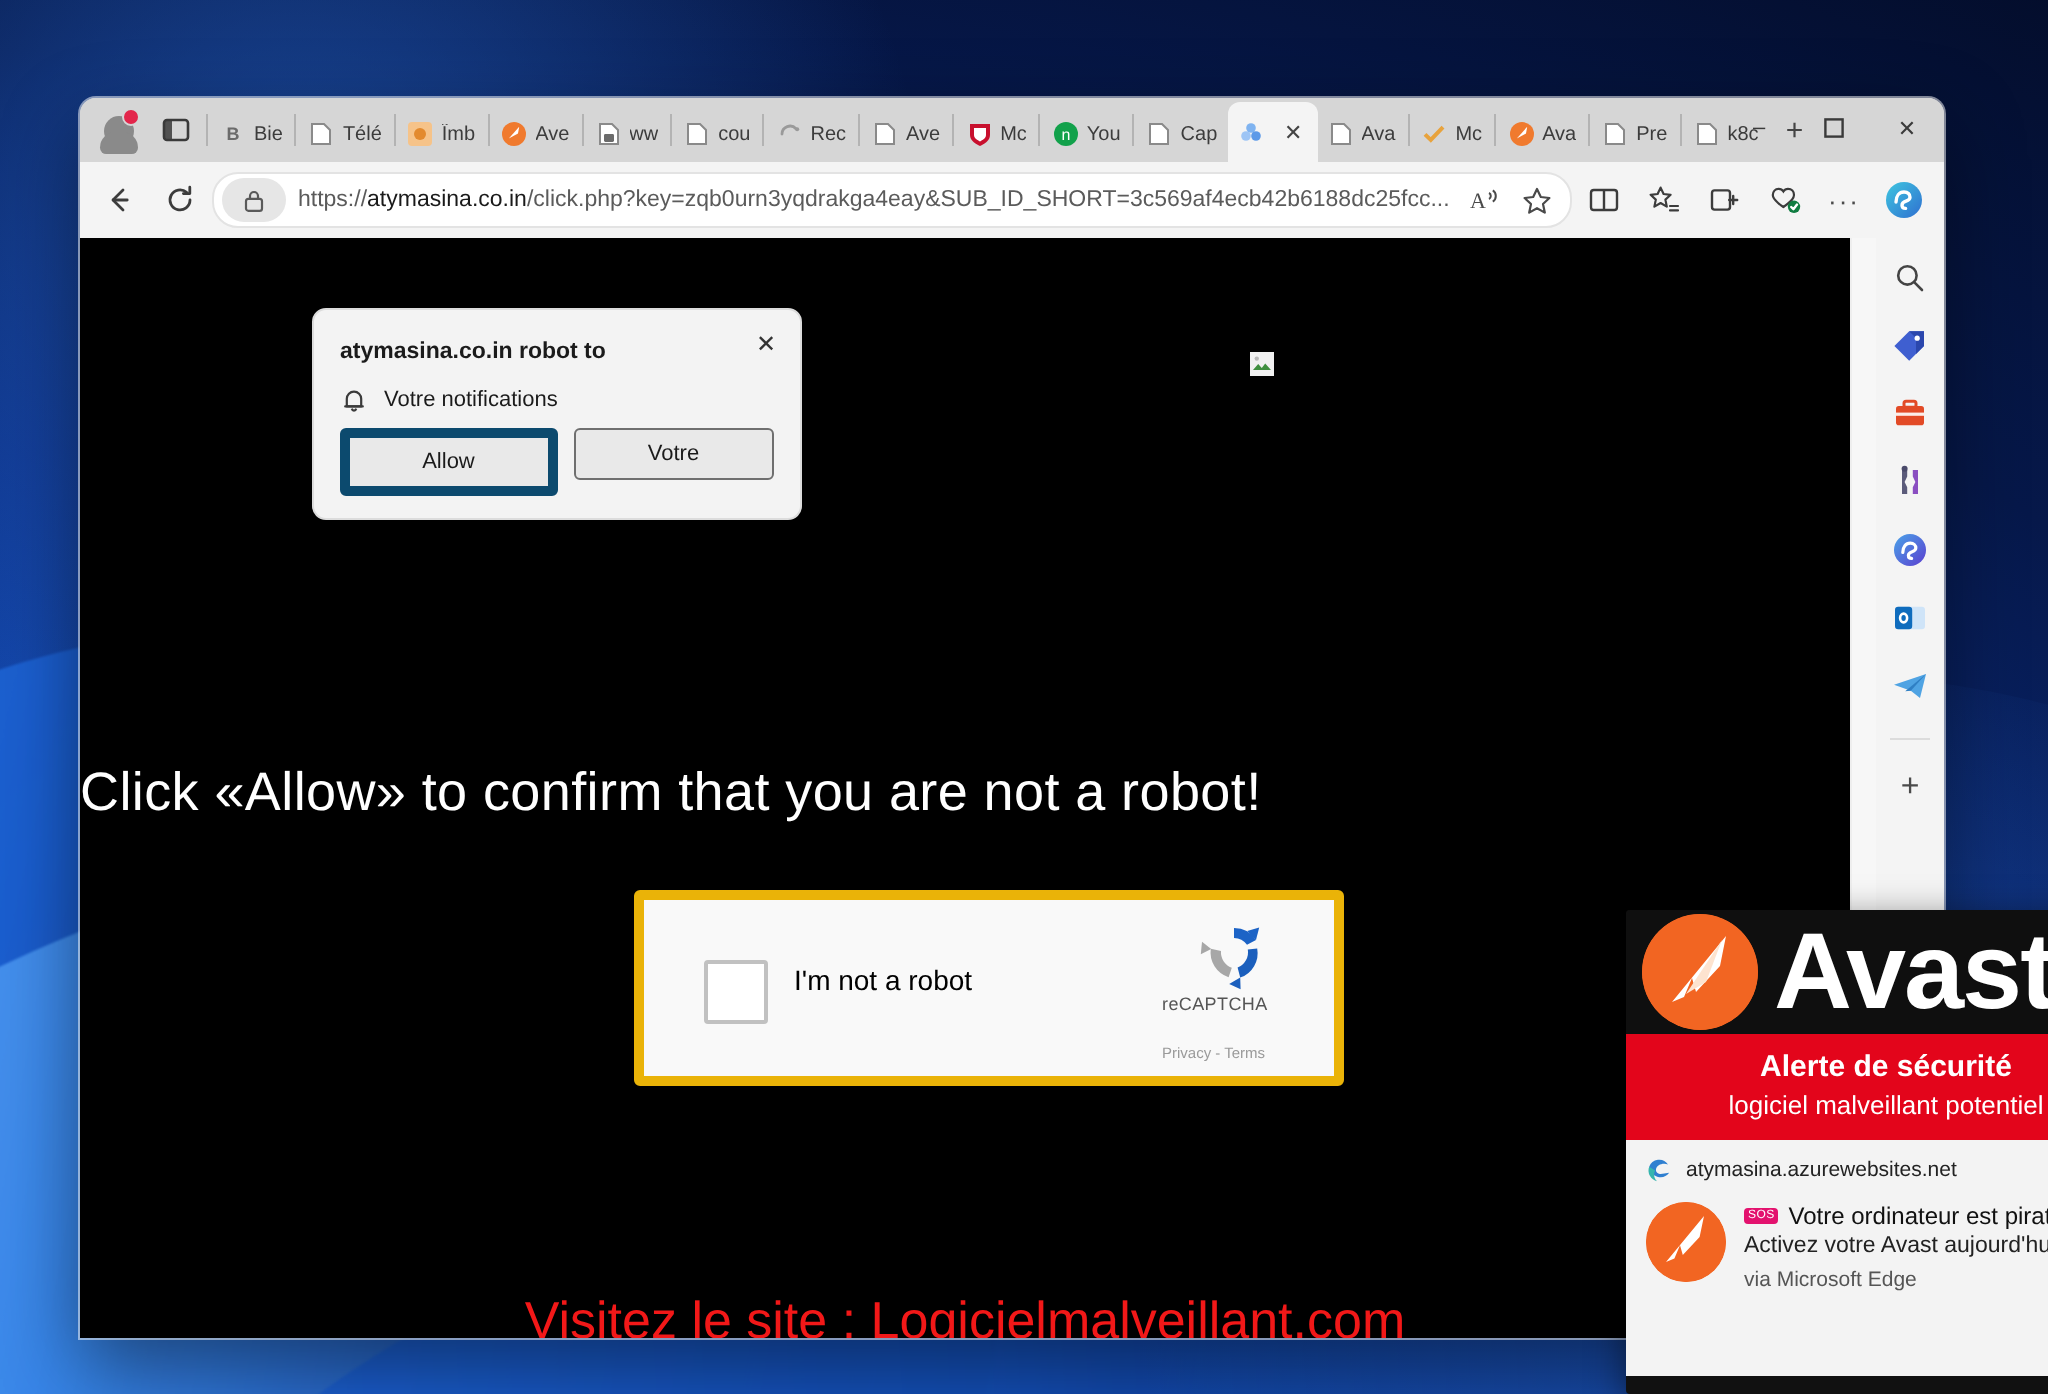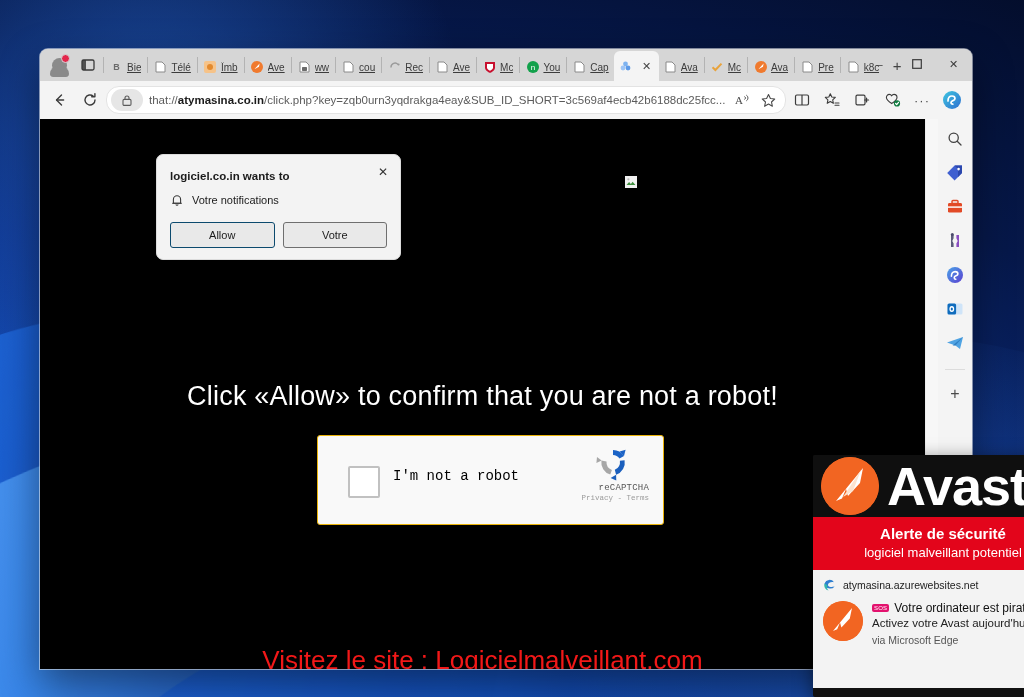--- a/index.html
+++ b/index.html
@@ -40,56 +40,56 @@
   .tabstrip{height:32px;background:#d6d6d6;display:flex;align-items:flex-end;padding:0 0 0 4px;position:relative;}
   .tsbtn{width:28px;height:28px;display:flex;align-items:center;justify-content:center;
          margin-bottom:2px;border-radius:4px;flex:0 0 auto;color:#5a5a5a;}
   .avatarwrap{position:relative;width:30px;height:28px;display:flex;align-items:center;justify-content:center;margin-bottom:2px;}
   .avatar{width:15px;height:15px;border-radius:50%;background:#8a8a8a;position:relative;}
   .avatar:after{content:"";position:absolute;left:-2px;top:8px;width:19px;height:11px;border-radius:10px 10px 4px 4px;background:#8a8a8a;}
   .avdot{position:absolute;right:4px;top:3px;width:7px;height:7px;border-radius:50%;background:#e3264b;border:1px solid #d6d6d6;}
   .tabsep{width:1px;height:16px;background:#b3b3b3;margin:0 1px 8px 1px;flex:0 0 auto;}
   .tab{height:28px;display:flex;align-items:center;gap:4px;padding:0 5px;margin-bottom:0;
        border-radius:6px 6px 0 0;flex:0 0 auto;max-width:56px;color:#3c3c3c;font-size:10px;white-space:nowrap;overflow:hidden;}
-  .tab .tlabel{overflow:hidden;text-overflow:clip;text-decoration:underline;}
+  .tab .tlabel{overflow:hidden;text-overflow:clip;}
   .tab.active{background:#f4f4f4;max-width:62px;height:30px;}
   .tabfav{width:13px;height:13px;flex:0 0 auto;display:flex;align-items:center;justify-content:center;font-size:9px;}
   .tabclose{width:14px;height:14px;display:flex;align-items:center;justify-content:center;color:#444;font-size:11px;flex:0 0 auto;}
   .newtab{width:26px;height:26px;display:flex;align-items:center;justify-content:center;color:#444;font-size:15px;margin-bottom:3px;}
   .winctl{position:absolute;right:0;top:0;height:30px;display:flex;align-items:center;}
   .wbtn{width:37px;height:30px;display:flex;align-items:center;justify-content:center;color:#3a3a3a;font-size:11px;}
 
   
   .navbar{height:38px;background:#f4f4f4;display:flex;align-items:center;padding:0 6px;gap:2px;}
   .nbtn{width:28px;height:28px;border-radius:4px;display:flex;align-items:center;justify-content:center;color:#4a4a4a;flex:0 0 auto;}
   .omnibox{flex:1 1 auto;height:26px;background:#fff;border-radius:13px;display:flex;align-items:center;
            padding:0 4px 0 4px;min-width:0;border:1px solid #e3e3e3;}
   .lockpill{width:32px;height:22px;border-radius:11px;background:#e6e6e6;display:flex;align-items:center;justify-content:center;flex:0 0 auto;margin-right:6px;}
   .urltext{font-size:11.5px;color:#5b5b5b;white-space:nowrap;overflow:hidden;text-overflow:ellipsis;flex:1 1 auto;}
-  .urltext b{color:#1a1a1a;font-weight:700;}
+  .urltext b{color:#1a1a1a;font-weight:400;}
   .omni-ic{width:26px;height:24px;display:flex;align-items:center;justify-content:center;color:#4a4a4a;flex:0 0 auto;}
 
   
   .pagearea{position:relative;height:550px;background:#000;display:flex;}
   .viewport{position:relative;flex:1 1 auto;background:#000;overflow:hidden;}
   .scrollgutter{width:12px;background:#f7f7f7;flex:0 0 auto;border-left:1px solid #eee;}
   .edgebar{width:34px;background:#f4f4f4;flex:0 0 auto;display:flex;flex-direction:column;align-items:center;padding-top:8px;gap:10px;}
   .sbicon{width:26px;height:24px;display:flex;align-items:center;justify-content:center;}
   .sbdiv{width:20px;height:1px;background:#dcdcdc;margin:4px 0 2px;}
 
   .brokenimg{position:absolute;left:585px;top:57px;width:12px;height:12px;}
-  .headline{position:absolute;left:0;right:0;top:262px;text-align:center;color:#fff;
+  .headline{position:absolute;left:0;right:0;top:262px;color:#fff;
             font-size:27px;font-family:"Liberation Sans",sans-serif;letter-spacing:.2px;}
-  .captcha{position:absolute;left:277px;top:316px;width:345px;height:88px;background:#f9f9f9;
-           border:1px solid #eab308;border-radius:3px;box-shadow:0 0 4px rgba(0,0,0,.08);font-family:Liberation Mono, monospace;}
+  .captcha{position:absolute;left:277px;top:326px;width:345px;height:88px;background:#f9f9f9;
+           border:5px solid #eab308;border-radius:3px;box-shadow:0 0 4px rgba(0,0,0,.08);}
   .cbox{position:absolute;left:30px;top:30px;width:28px;height:28px;background:#fff;border:2px solid #c1c1c1;border-radius:2px;}
   .clabel{position:absolute;left:75px;top:32px;font-size:14px;color:#000;}
-  .cbrand{position:absolute;right:14px;top:9px;width:72px;text-align:right;}
+  .cbrand{position:absolute;right:14px;top:9px;width:72px;text-align:left;}
   .cbrandname{font-size:9px;color:#555;margin-top:2px;letter-spacing:.2px;}
-  .cterms{font-size:7.5px;color:#9a9a9a;margin-top:1px;}
+  .cterms{font-size:7.5px;color:#9a9a9a;margin-top:15px;}
   .redline{position:absolute;left:0;right:0;bottom:-7px;text-align:center;color:#f21818;font-size:26px;
            white-space:nowrap;}
 
   
   #avast{position:absolute;left:813px;top:455px;width:260px;height:242px;background:#111;
          box-shadow:0 4px 18px rgba(0,0,0,.5);overflow:hidden;border-radius:2px;}
   .av-top{height:62px;background:#0f0f0f;display:flex;align-items:center;padding-left:8px;gap:8px;}
   .av-logo{width:58px;height:58px;border-radius:50%;background:#f26522;position:relative;flex:0 0 auto;overflow:hidden;}
   .av-word{color:#fff;font-size:54px;font-weight:700;letter-spacing:-1px;line-height:1;}
   .av-red{background:#e3051b;padding:8px 0 10px;text-align:center;}
@@ -104,21 +104,21 @@
   .av-t2{font-size:11.5px;color:#222;margin-top:2px;white-space:nowrap;}
   .av-t3{font-size:10.5px;color:#555;margin-top:5px;}
 
   
   #permflyout{position:absolute;left:116px;top:105px;width:243px;height:104px;background:#f3f3f3;
     border:1px solid #dcdcdc;border-radius:7px;box-shadow:0 8px 22px rgba(0,0,0,.28);z-index:40;}
   .pf-title{position:absolute;left:13px;top:15px;font-size:11.5px;font-weight:700;color:#1b1b1b;}
   .pf-close{position:absolute;right:6px;top:6px;width:22px;height:22px;display:flex;align-items:center;justify-content:center;color:#333;font-size:12px;}
   .pf-row{position:absolute;left:13px;top:38px;display:flex;align-items:center;gap:8px;font-size:11px;color:#1b1b1b;}
   .pf-btns{position:absolute;left:13px;right:13px;bottom:11px;display:flex;gap:8px;}
-  .pf-btn{flex:1 1 0;height:24px;background:#e9e9e9;border:1px solid #0c4a6e;border-radius:3px;
+  .pf-btn{flex:1 1 0;height:24px;background:#e9e9e9;border:5px solid #0c4a6e;border-radius:3px;
           font-size:11px;color:#1b1b1b;display:flex;align-items:center;justify-content:center;}
   .pf-btn.primary{border:1.6px solid #6f6f6f;}
   svg{display:block;}
 </style>
 </head>
 <body>
 
 <div id="desktop">
   <div class="wp-base"></div>
   <div class="wp-glowtl"></div>
@@ -343,21 +343,21 @@
         </svg>
     </div>
 
     <div class="omnibox">
       <div class="lockpill">
         <svg width="12" height="13" viewBox="0 0 12 13">
             <rect x="2" y="5.4" width="8" height="6" rx="1.2" fill="none" stroke="#5a5a5a" stroke-width="1.1"></rect>
             <path d="M4 5.4V4a2 2 0 0 1 4 0v1.4" fill="none" stroke="#5a5a5a" stroke-width="1.1"></path>
           </svg>
       </div>
-      <div class="urltext"><span>that://</span><b>atymasina.co.in</b><span>/click.php?key=zqb0urn3yqdrakga4eay&amp;SUB_ID_SHORT=3c569af4ecb42b6188dc25fcc...</span></div>
+      <div class="urltext"><span>https://</span><b>atymasina.co.in</b><span>/click.php?key=zqb0urn3yqdrakga4eay&amp;SUB_ID_SHORT=3c569af4ecb42b6188dc25fcc...</span></div>
       <div class="omni-ic">
         <svg width="15" height="14" viewBox="0 0 15 14">
             <text x="0" y="11" font-size="11" fill="#4a4a4a" font-family="Liberation Serif">A</text>
             <path d="M9.5 3.5c1.2.6 1.2 2.4 0 3" fill="none" stroke="#4a4a4a" stroke-width="1"></path>
             <path d="M11.4 2.2c2 1.2 2 4.4 0 5.6" fill="none" stroke="#4a4a4a" stroke-width="1"></path>
           </svg>
       </div>
       <div class="omni-ic">
         <svg width="15" height="15" viewBox="0 0 15 15">
             <path d="M7.5 1.5 9.4 5.5l4.3.5-3.2 3 .9 4.3-3.9-2.2-3.9 2.2.9-4.3-3.2-3 4.3-.5z" fill="none" stroke="#4a4a4a" stroke-width="1.1" stroke-linejoin="round"></path>
@@ -493,21 +493,21 @@
             <path d="M1 7.4 17 2l-3 12-4.6-3.6z" fill="#4fa3e3"></path>
             <path d="M6.6 10.6 17 2 9.4 10.4z" fill="#2f7fc4"></path>
           </svg>
       </div>
       <div class="sbdiv"></div>
       <div class="sbicon" style="font-size:16px;color:#4a4a4a;">+</div>
     </div>
   </div>
 
   <div id="permflyout">
-    <div class="pf-title">logiciel.co.in wants to</div>
+    <div class="pf-title">atymasina.co.in robot to</div>
     <div class="pf-close">✕</div>
     <div class="pf-row">
       <span>
         <svg width="14" height="14" viewBox="0 0 14 14">
             <path d="M3.4 10.2V6.4a3.6 3.6 0 0 1 7.2 0v3.8z" fill="none" stroke="#3a3a3a" stroke-width="1.1" stroke-linejoin="round"></path>
             <path d="M2.6 10.2h8.8" stroke="#3a3a3a" stroke-width="1.1" stroke-linecap="round"></path>
             <path d="M5.9 11.3c.2.7.6 1 1.1 1s.9-.3 1.1-1" fill="none" stroke="#3a3a3a" stroke-width="1.1"></path>
           </svg>
       </span>
       <span>Votre notifications</span>

